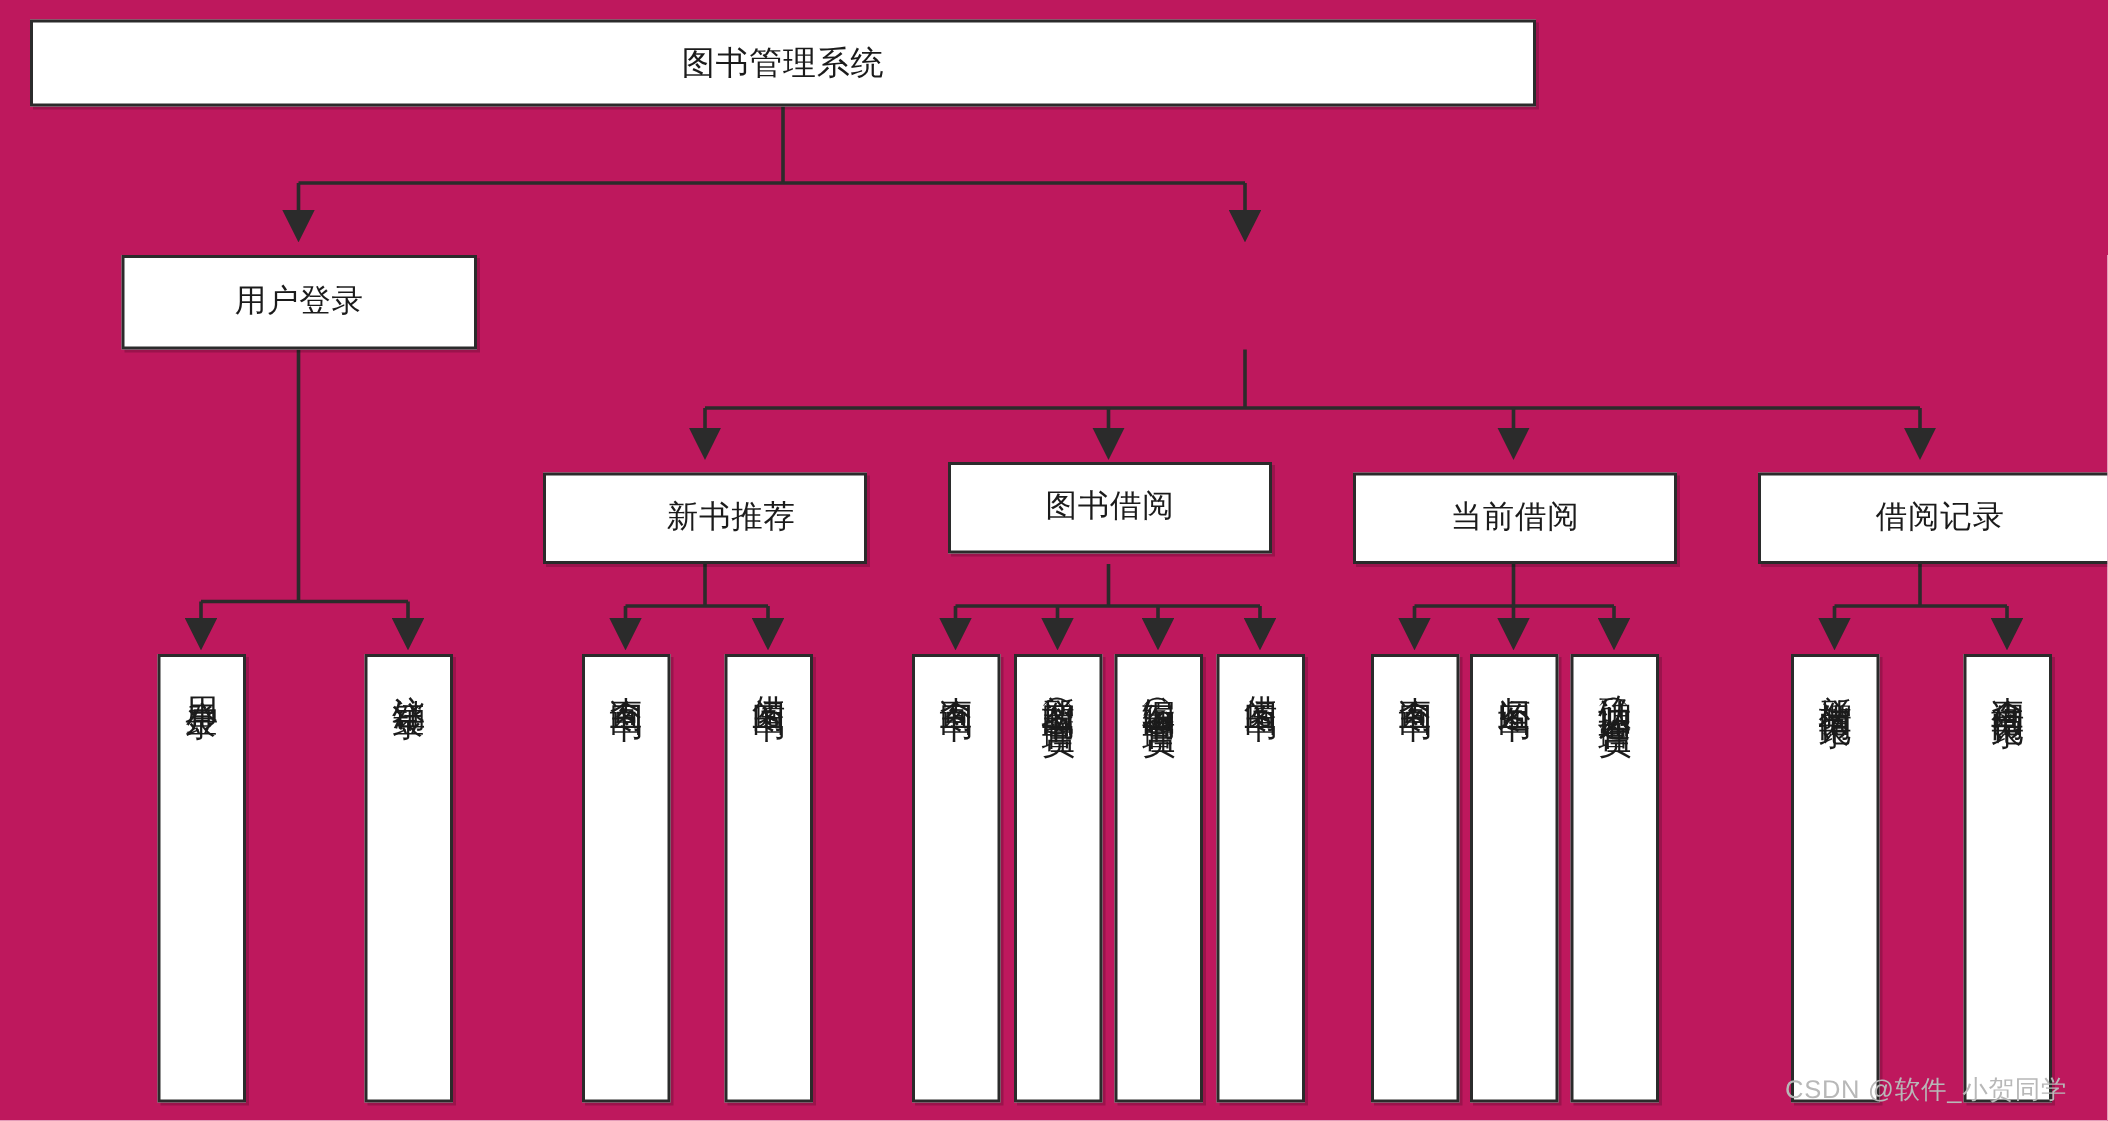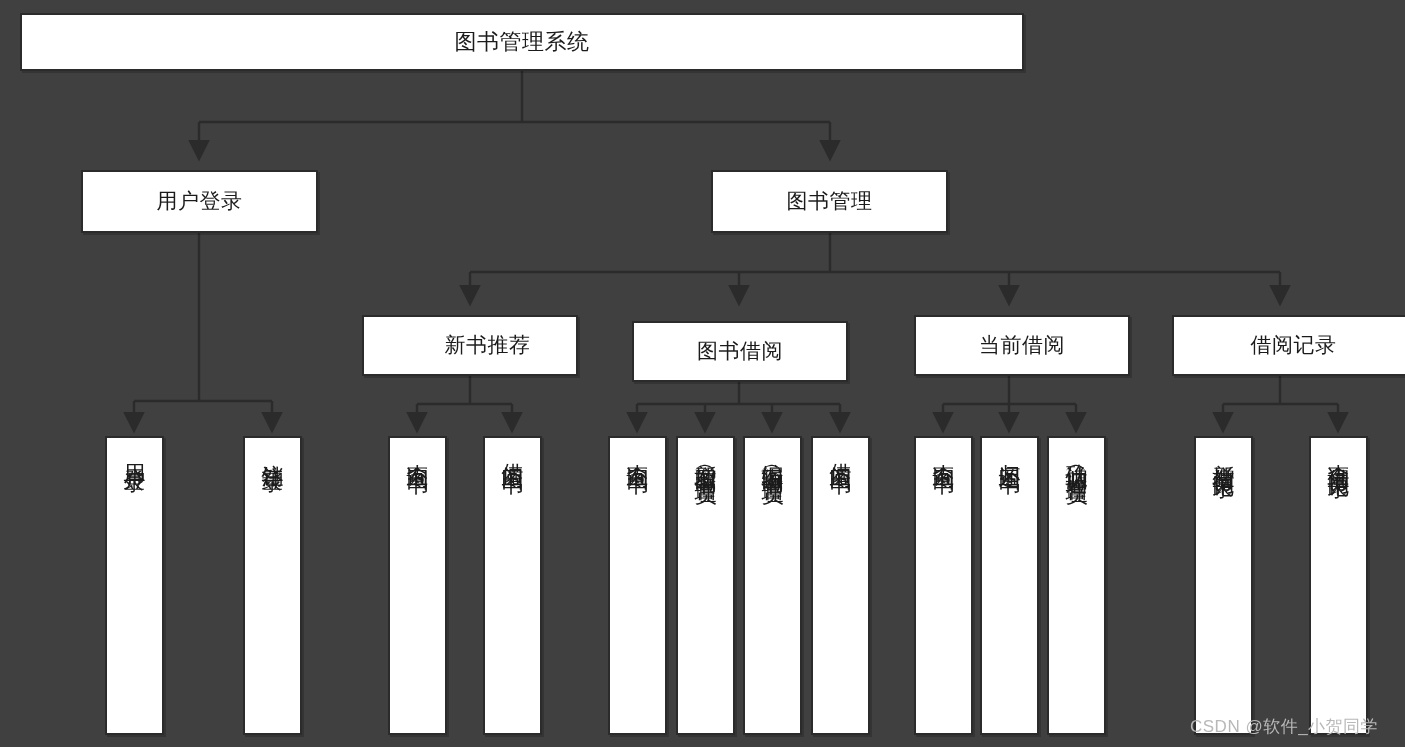--- a/index.html
+++ b/index.html
@@ -7,21 +7,21 @@
     padding: 0;
     background: #ffffff;
   }
   body {
     font-family: "Liberation Sans", "DejaVu Sans", sans-serif;
   }
   #canvas {
     position: relative;
     width: 1405px;
     height: 747px;
-    background: #404040;
+    background: #be185d;
     overflow: hidden;
   }
   svg.edges {
     position: absolute;
     left: 0;
     top: 0;
     width: 1405px;
     height: 747px;
     pointer-events: none;
   }
@@ -120,31 +120,28 @@
     </g>
   </svg>
 
   <div class="node root" style="left:20px; top:13px; width:1004px; height:58px;">
     <span class="label">图书管理系统</span>
   </div>
 
   <div class="node" style="left:81px; top:170px; width:237px; height:63px;">
     <span class="label">用户登录</span>
   </div>
-  <div class="node" style="left:711px; top:170px; width:237px; height:63px;">
-    <span class="label">图书管理</span>
-  </div>
 
   <div class="node" style="left:362px; top:315px; width:216px; height:61px;padding-left:35px;">
     <span class="label">新书推荐</span>
   </div>
-  <div class="node" style="left:632px; top:321px; width:216px; height:61px;">
+  <div class="node" style="left:632px; top:308px; width:216px; height:61px;">
     <span class="label">图书借阅</span>
   </div>
-  <div class="node" style="left:902px; top:315px; width:216px; height:61px;margin-left:12px;">
+  <div class="node" style="left:902px; top:315px; width:216px; height:61px;">
     <span class="label">当前借阅</span>
   </div>
   <div class="node" style="left:1172px; top:315px; width:243px; height:61px;">
     <span class="label">借阅记录</span>
   </div>
 
   <div class="node vertical" style="left:105px; top:436px; width:59px; height:299px;">
     <span class="label">用户登录</span>
   </div>
   <div class="node vertical" style="left:243px; top:436px; width:59px; height:299px;">

